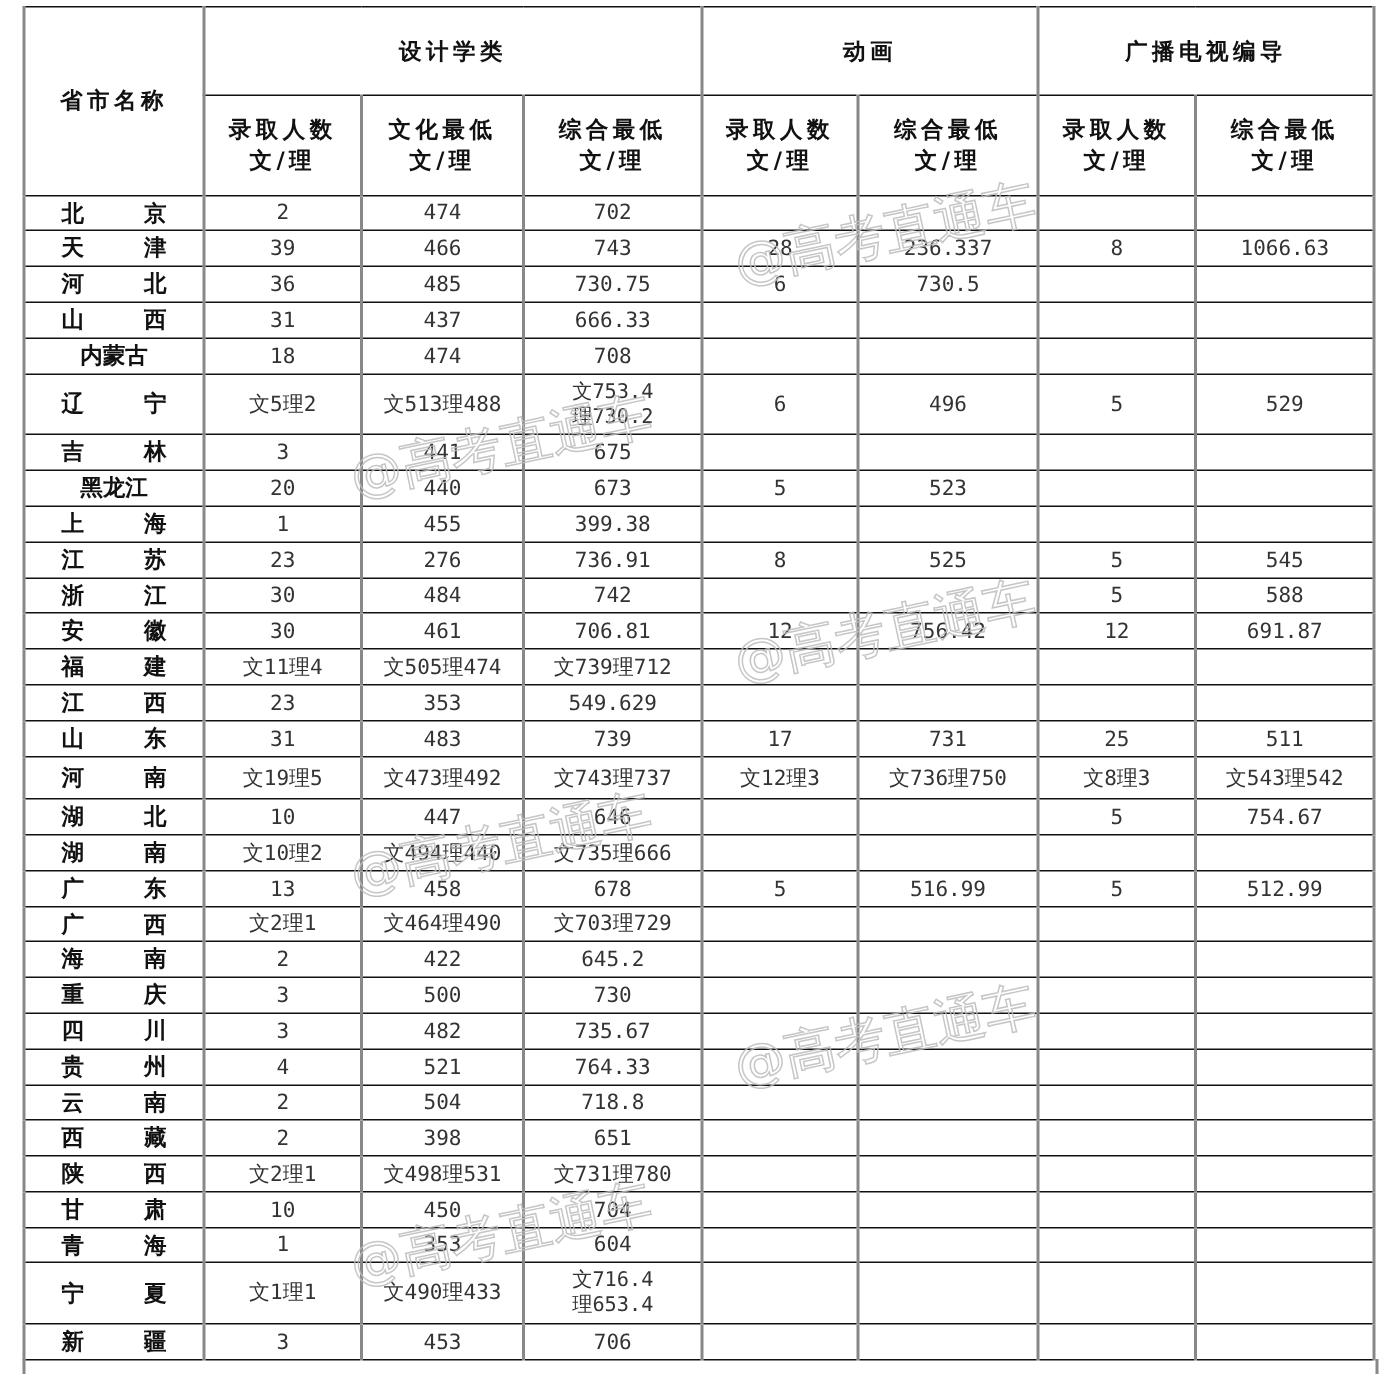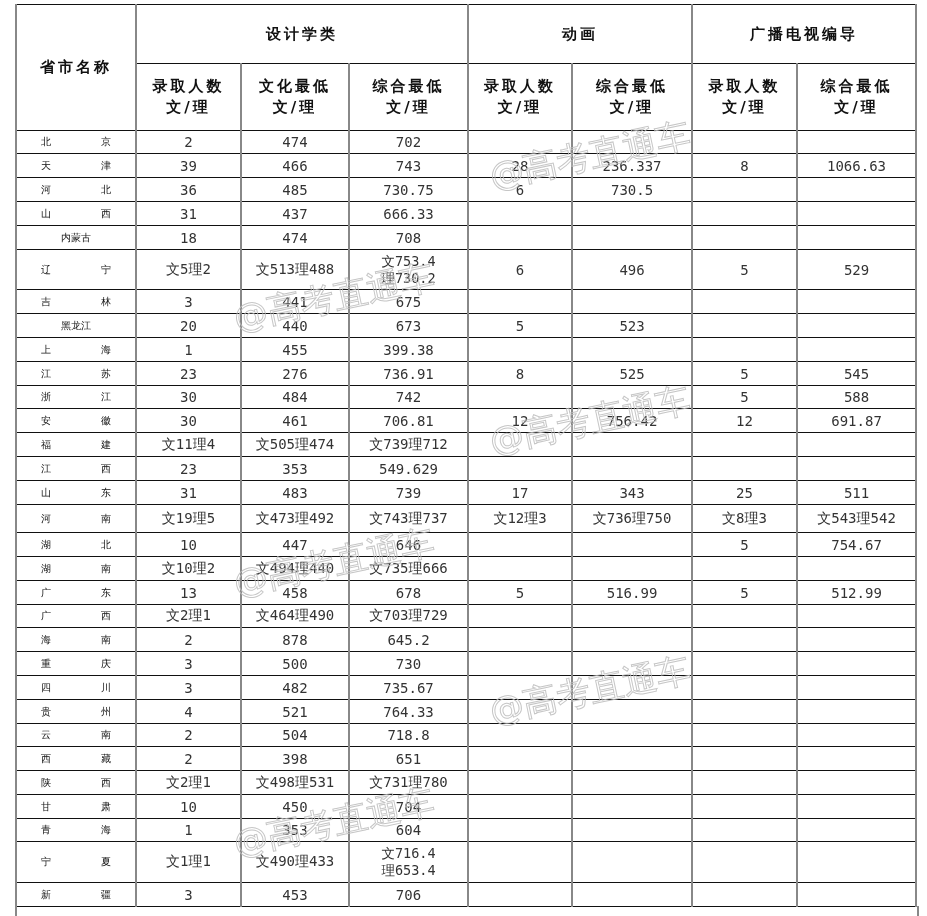--- a/index.html
+++ b/index.html
@@ -3,21 +3,21 @@
 <meta charset="utf-8">
 <style>
   html, body { margin: 0; padding: 0; background: #ffffff; }
   body { width: 927px; height: 916px; position: relative; overflow: hidden; font-family: "DejaVu Serif", "Liberation Serif", serif; color: #1a1a1a; }
   .table-wrap { position: absolute; left: 15px; top: 4px; width: 900px; }
   table { border-collapse: collapse; table-layout: fixed; width: 900px; }
   td, th { padding: 0; text-align: center; vertical-align: middle; border-top: 1.5px solid #111; border-bottom: 1.5px solid #111; border-left: 2px solid #888; border-right: 2px solid #888; overflow: hidden; }
   th { font-weight: bold; font-family: "DejaVu Serif", "Liberation Serif", serif; font-size: 15px; letter-spacing: 3px; color: #111; }
   th.sub { font-size: 15px; line-height: 21px; margin-left: 25px; }
   td { font-size: 14px; font-family: "DejaVu Sans Mono", "Liberation Mono", monospace; color: #333; }
-  td.prov { font-family: "DejaVu Serif", "Liberation Serif", serif; font-weight: normal; font-size: 10px; color: #111; letter-spacing: 0; }
+  td.prov { font-family: "DejaVu Serif", "Liberation Serif", serif; font-weight: bold; font-size: 15px; color: #111; letter-spacing: 0; }
   td.prov span.two { display: inline-block; width: 70px; text-align: justify; text-align-last: justify; }
   td.multi { line-height: 17px; font-size: 13.5px; margin-top: 15px; }
   .below { position: absolute; left: 15px; top: 906px; width: 900px; height: 12px; border-left: 2px solid #888; border-right: 2px solid #888; }
   .watermark { position: absolute; font-family: "DejaVu Sans", sans-serif; font-size: 34px; color: transparent; -webkit-text-stroke: 1px #bdbdbd; transform: rotate(-12deg); pointer-events: none; white-space: nowrap; opacity: 0.85; }
 </style>
 </head>
 <body>
 
 <div class="table-wrap">
   <table>
@@ -210,21 +210,21 @@
           <td></td>
           <td></td>
           <td></td>
         </tr>
         <tr style="height: 24px;">
           <td class="prov"><span class="two">山东</span></td>
           <td>31</td>
           <td>483</td>
           <td>739</td>
           <td>17</td>
-          <td>343</td>
+          <td>731</td>
           <td>25</td>
           <td>511</td>
         </tr>
         <tr style="height: 28px;">
           <td class="prov"><span class="two">河南</span></td>
           <td>文19理5</td>
           <td>文473理492</td>
           <td>文743理737</td>
           <td>文12理3</td>
           <td>文736理750</td>
@@ -267,21 +267,21 @@
           <td>文464理490</td>
           <td>文703理729</td>
           <td></td>
           <td></td>
           <td></td>
           <td></td>
         </tr>
         <tr style="height: 24px;">
           <td class="prov"><span class="two">海南</span></td>
           <td>2</td>
-          <td>878</td>
+          <td>422</td>
           <td>645.2</td>
           <td></td>
           <td></td>
           <td></td>
           <td></td>
         </tr>
         <tr style="height: 24px; margin-top: 44px;">
           <td class="prov"><span class="two">重庆</span></td>
           <td>3</td>
           <td>500</td>

